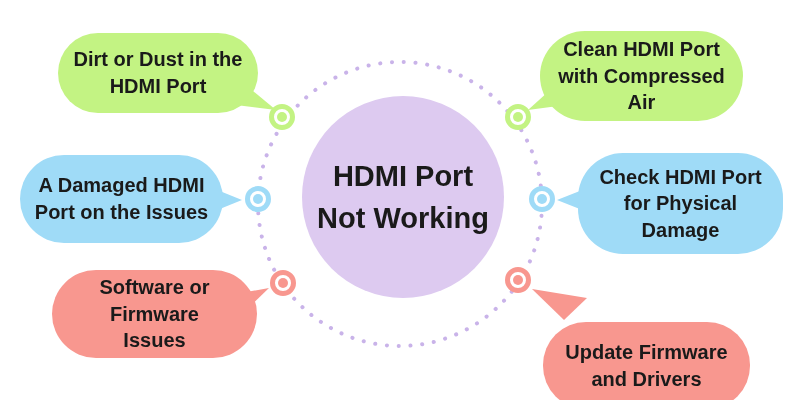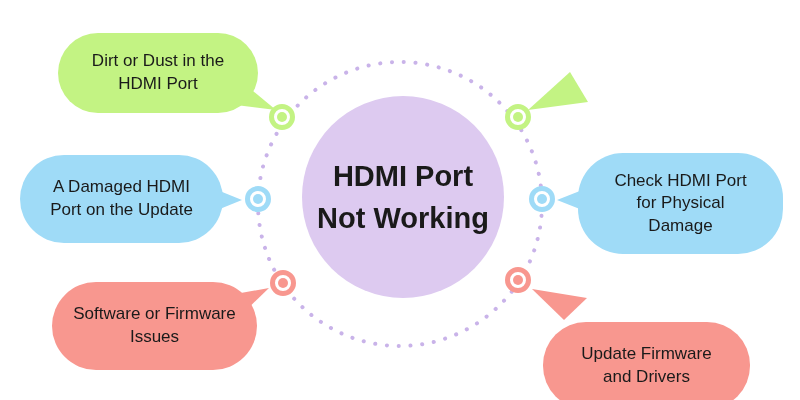--- a/index.html
+++ b/index.html
@@ -17,32 +17,32 @@
     overflow:hidden;
     background:#ffffff;
     font-family:"Liberation Sans","DejaVu Sans",sans-serif;
     color:var(--text);
   }
   .layer{position:absolute;left:0;top:0;width:800px;height:400px;}
   .bubble{
     position:absolute;
     display:flex;align-items:center;justify-content:center;
     text-align:center;
-    font-weight:normal;
-    font-size:17px;
+    font-weight:bold;
+    font-size:20px;
     line-height:1.33;
     color:var(--text);
   }
   .bubble .txt{white-space:pre-line;padding:0 8px;}
   .bubble.green{background:var(--green);}
   .bubble.blue{background:var(--blue);}
   .bubble.red{background:var(--red);}
   .b1{left:58px;top:33px;width:200px;height:80px;border-radius:40px;}
   .b2{left:20px;top:155px;width:203px;height:88px;border-radius:44px;}
-  .b3{left:52px;top:282px;width:205px;height:88px;border-radius:44px;}
+  .b3{left:52px;top:270px;width:205px;height:88px;border-radius:44px;}
   .b4{left:540px;top:31px;width:203px;height:90px;border-radius:45px;}
   .b5{left:578px;top:153px;width:205px;height:101px;border-radius:45px;}
   .b6{left:543px;top:278px;width:207px;height:87px;border-radius:43px;margin-top:44px;}
   .center-circle{
     position:absolute;
     left:302px;top:96px;width:202px;height:202px;
     border-radius:50%;
     background:var(--purple);
     display:flex;align-items:center;justify-content:center;
     text-align:center;
@@ -88,25 +88,30 @@
     <polygon points="600,183 557,200 600,217" fill="var(--blue)"></polygon>
     <polygon points="587,298 532,289 564,320" fill="var(--red)"></polygon>
   </svg>
 
   <div class="bubble green b1">
     <span class="txt">Dirt or Dust in the
 HDMI Port</span>
   </div>
   <div class="bubble blue b2">
     <span class="txt">A Damaged HDMI
-Port on the Update</span>
+Port on the Issues</span>
   </div>
   <div class="bubble red b3">
     <span class="txt">Software or Firmware
 Issues</span>
+  </div>
+  <div class="bubble green b4">
+    <span class="txt">Clean HDMI Port
+with Compressed
+Air</span>
   </div>
   <div class="bubble blue b5">
     <span class="txt">Check HDMI Port
 for Physical
 Damage</span>
   </div>
   <div class="bubble red b6">
     <span class="txt">Update Firmware
 and Drivers</span>
   </div>

